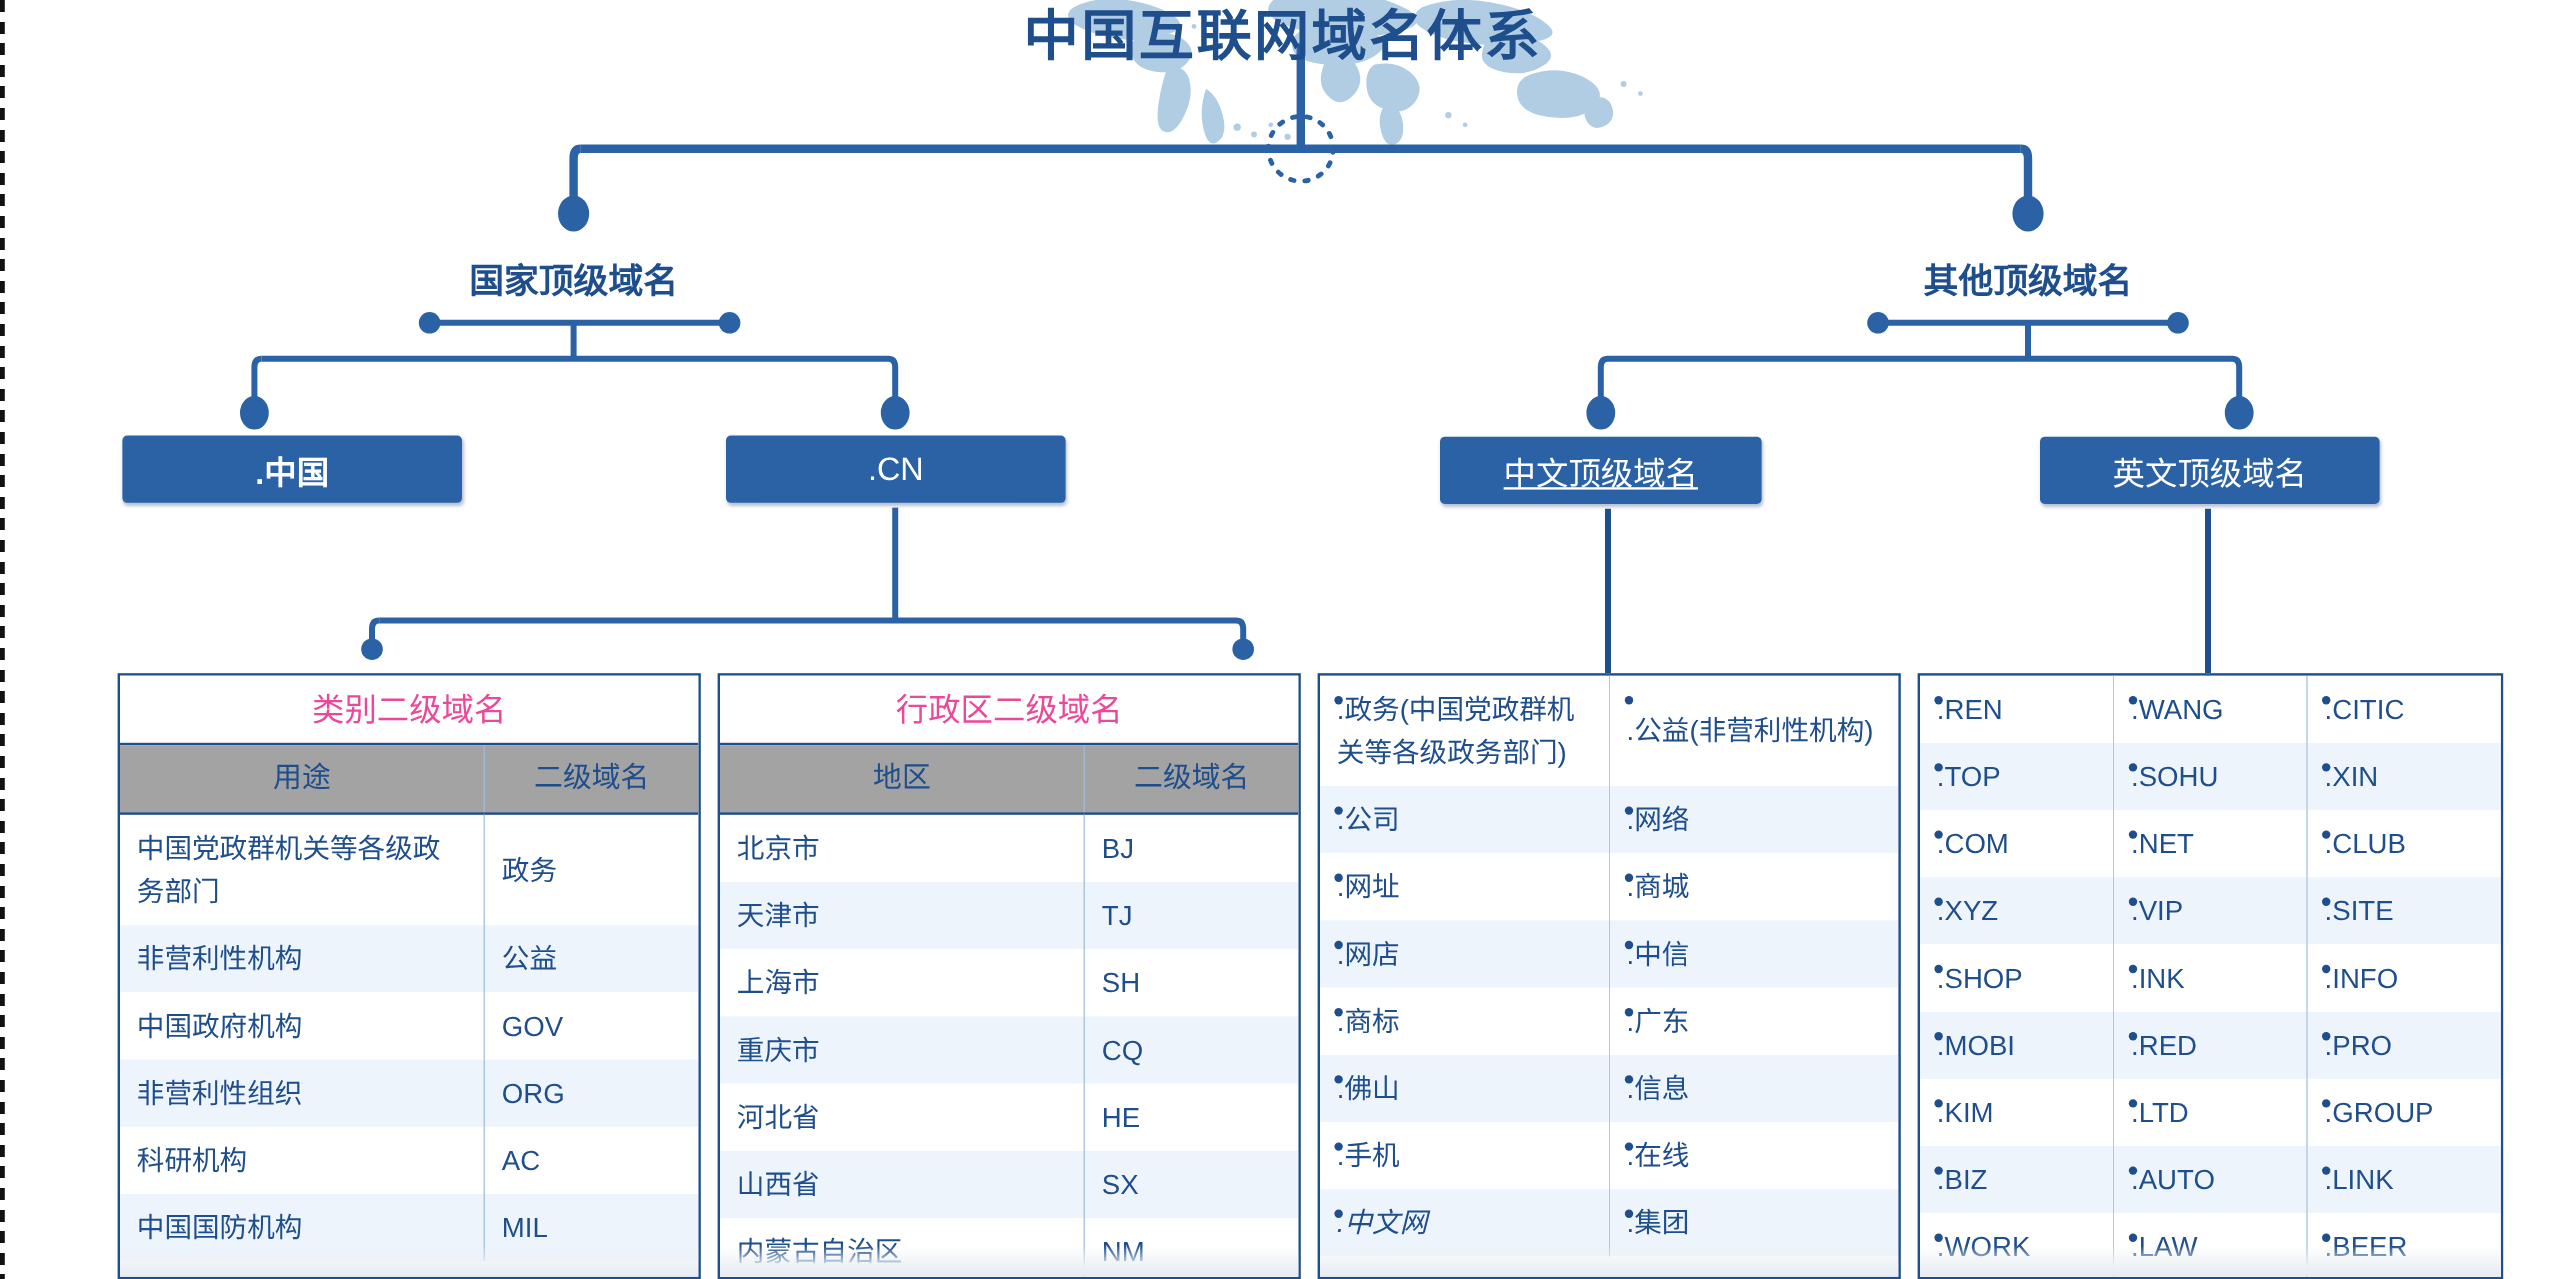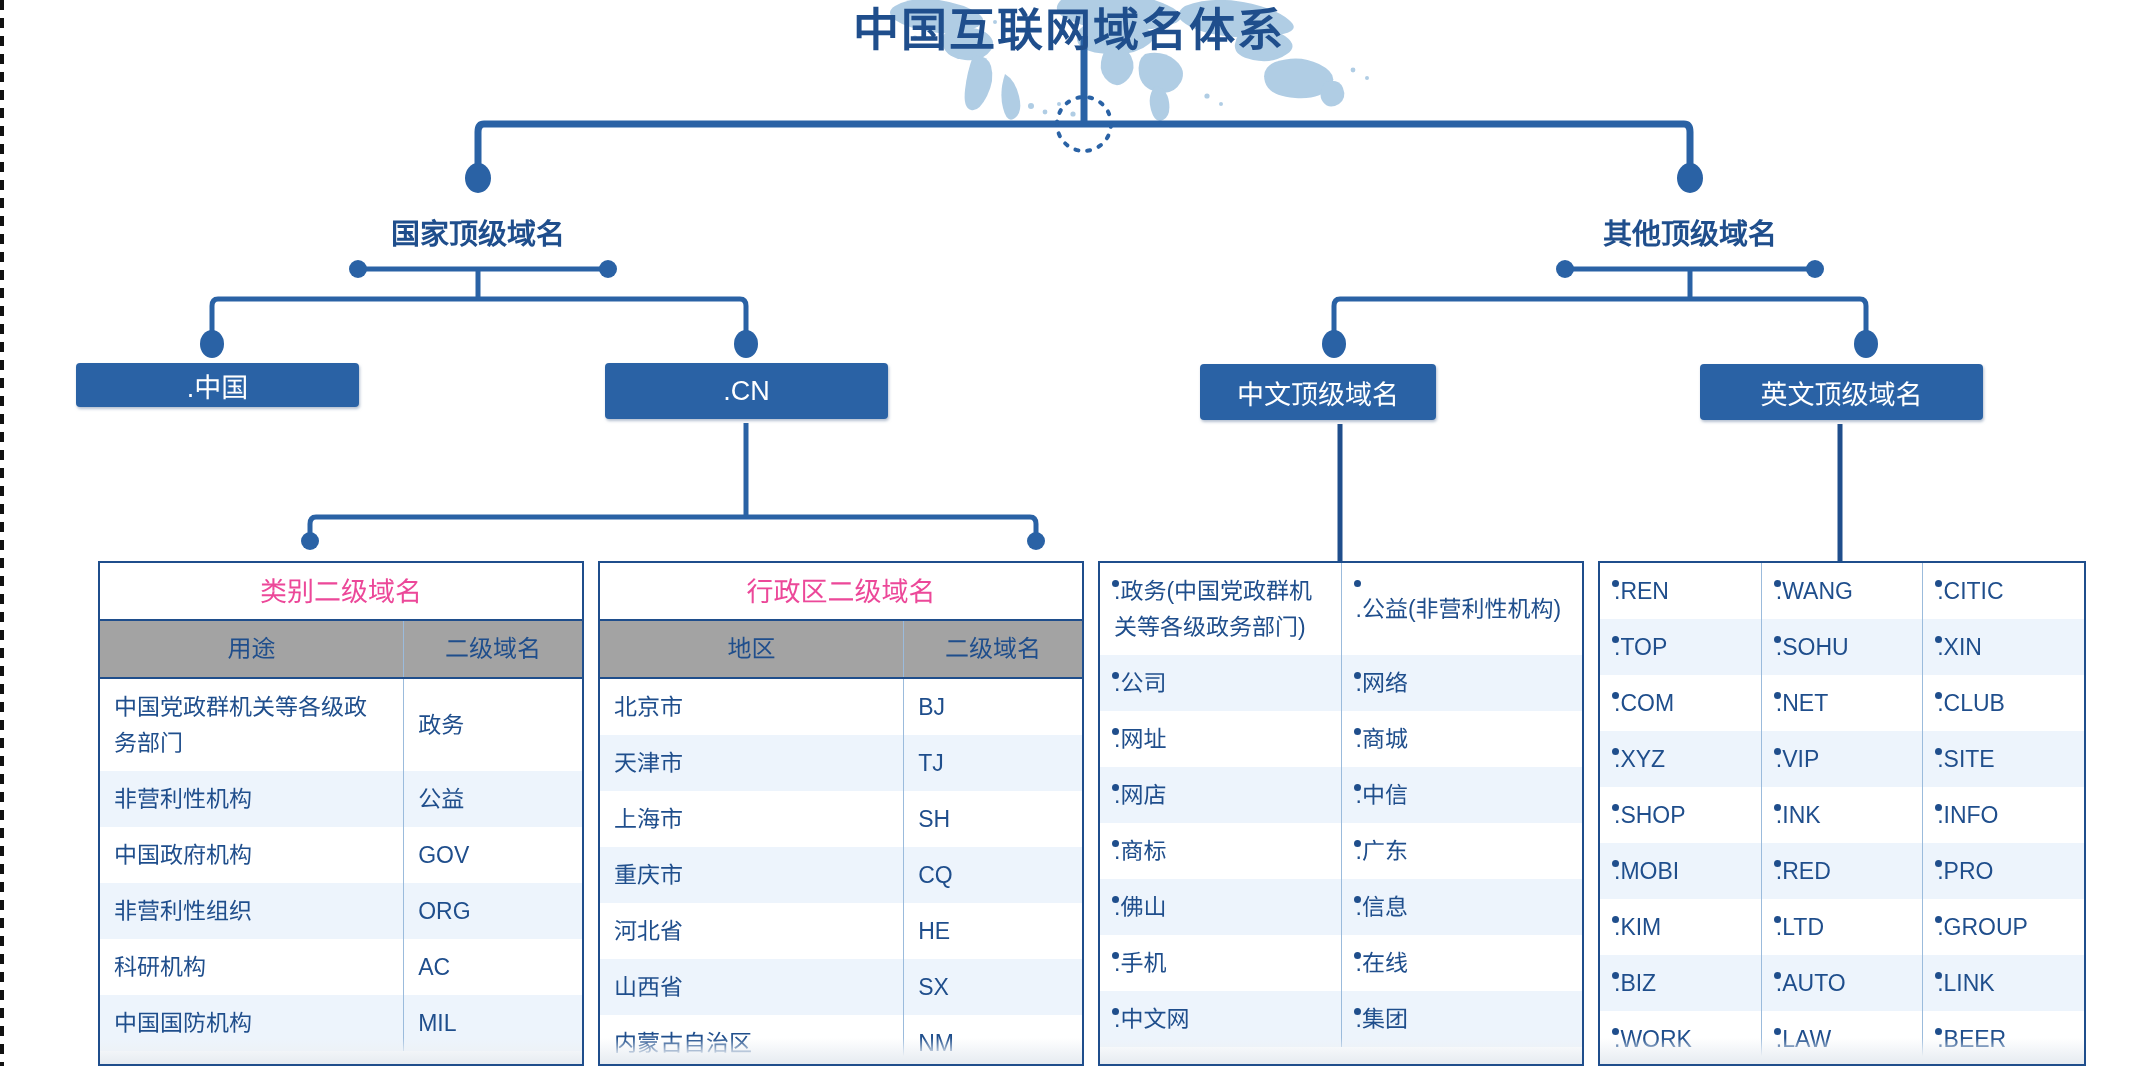--- a/index.html
+++ b/index.html
@@ -178,23 +178,23 @@
 
     <g fill="none" stroke="#1F4E8C" stroke-width="5">
       <line x1="1340" y1="424" x2="1340" y2="561"></line>
       <line x1="1840" y1="424" x2="1840" y2="561"></line>
     </g>
   </svg>
 
   <div class="tier-label" style="left:358px;top:210px;width:240px;">国家顶级域名</div>
   <div class="tier-label" style="left:1570px;top:210px;width:240px;">其他顶级域名</div>
 
-  <div class="node-box" style="left:76px;top:363px;width:283px;height:44px;">.中国</div>
+  <div class="node-box" style="left:102px;top:363px;width:283px;height:56px;font-weight:bold;">.中国</div>
   <div class="node-box" style="left:605px;top:363px;width:283px;height:56px;">.CN</div>
-  <div class="node-box" style="left:1200px;top:364px;width:236px;height:56px;">中文顶级域名</div>
+  <div class="node-box" style="left:1200px;top:364px;width:268px;height:56px;text-decoration:underline;">中文顶级域名</div>
   <div class="node-box" style="left:1700px;top:364px;width:283px;height:56px;">英文顶级域名</div>
 
   <div class="card" style="left:98px;top:561px;width:486px;height:505px;">
     <div class="card-title">类别二级域名</div>
     <table class="grid">
       <thead>
         <tr>
           <th style="width:63%">用途</th>
           <th class="sep">二级域名</th>
         </tr>
@@ -297,21 +297,21 @@
           </tr>
           <tr class="even">
             <td class="bullet" style="width: 50%;">.佛山</td>
             <td class="sep bullet" style="width: 50%;">.信息</td>
           </tr>
           <tr class="odd">
             <td class="bullet" style="width: 50%;">.手机</td>
             <td class="sep bullet" style="width: 50%;">.在线</td>
           </tr>
           <tr class="even">
-            <td class="bullet" style="width: 50%;">.中文网</td>
+            <td class="bullet" style="width: 50%; font-style: italic;">.中文网</td>
             <td class="sep bullet" style="width: 50%;">.集团</td>
           </tr>
         </tbody>
     </table>
     <div class="fade"></div>
   </div>
 
   <div class="card" style="left:1598px;top:561px;width:488px;height:505px;">
     <table class="grid">
       <tbody id="tb-en">

